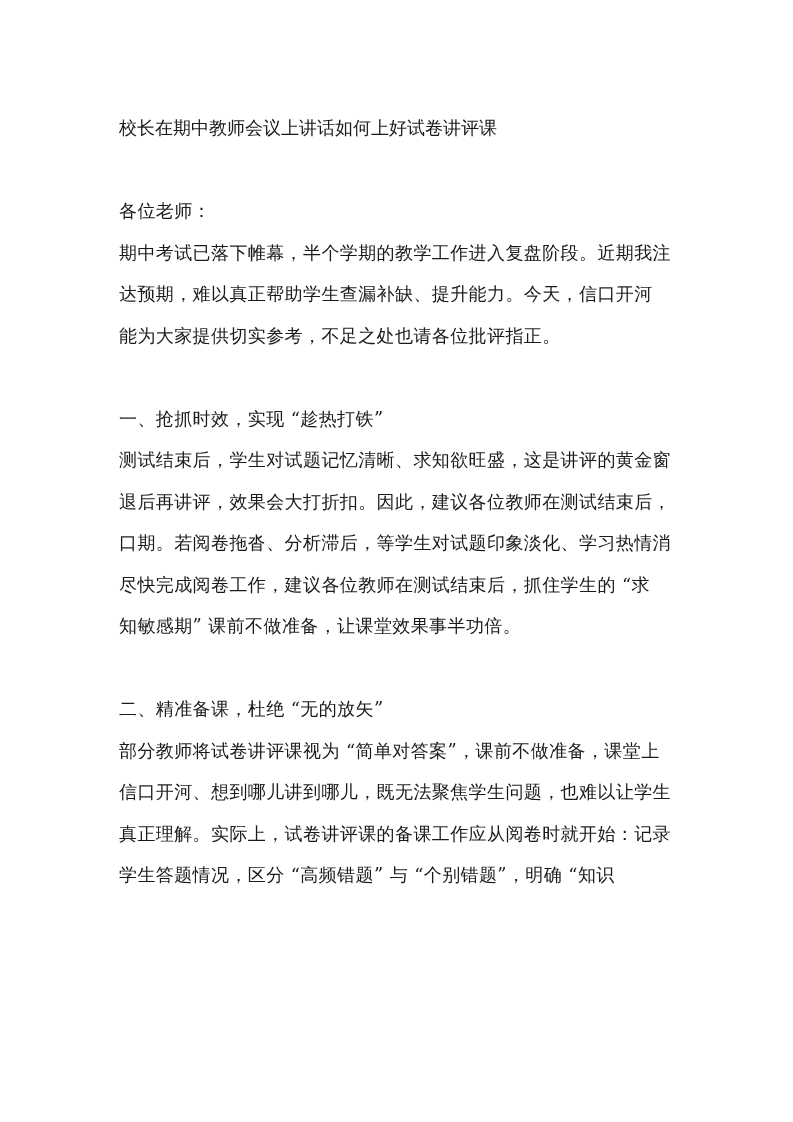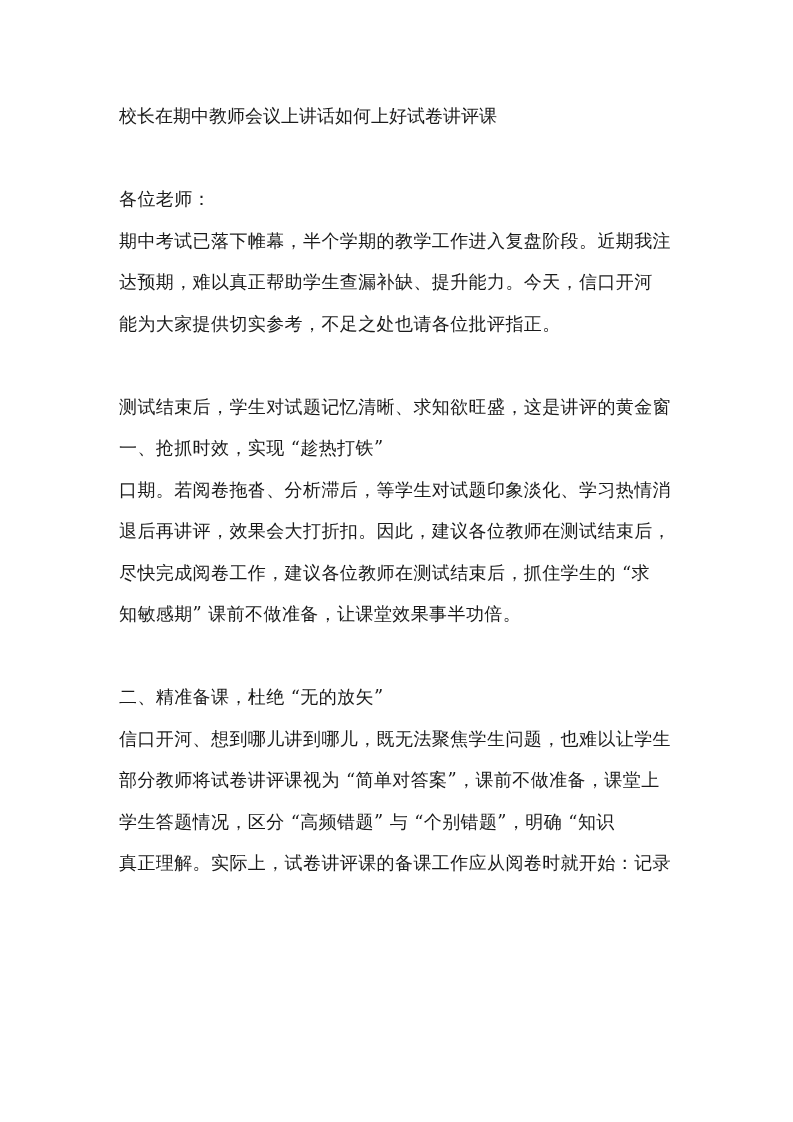--- a/index.html
+++ b/index.html
@@ -4,44 +4,44 @@
   <style>
     html, body { margin: 0; padding: 0; background: #ffffff; }
     body { width: 793px; height: 1122px; overflow: hidden; position: relative; }
     .page {
       position: absolute; left: 119px; top: 102px; width: 560px;
       font-family: "DejaVu Serif", "Liberation Serif", serif;
       color: #1a1a1a; font-size: 18px;
     }
     .line { height: 41.5px; line-height: 28px; white-space: nowrap; letter-spacing: 0.4px; }
     .gap { height: 41.5px; }
-    .title { letter-spacing: 0; }
+    .title { letter-spacing: 0; margin-top: 12px; }
   </style>
 </head>
 <body>
 
 <div class="page">
   <div class="line title">校长在期中教师会议上讲话如何上好试卷讲评课</div>
   <div class="gap"></div>
   <div class="line">各位老师：</div>
   <div>
     <div class="line">期中考试已落下帷幕，半个学期的教学工作进入复盘阶段。近期我注</div>
     <div class="line">达预期，难以真正帮助学生查漏补缺、提升能力。今天，信口开河</div>
     <div class="line">能为大家提供切实参考，不足之处也请各位批评指正。</div>
   </div>
   <div class="gap"></div>
   <div>
+    <div class="line">一、抢抓时效，实现 “趁热打铁”</div>
     <div class="line">测试结束后，学生对试题记忆清晰、求知欲旺盛，这是讲评的黄金窗</div>
-    <div class="line">一、抢抓时效，实现 “趁热打铁”</div>
+    <div class="line">退后再讲评，效果会大打折扣。因此，建议各位教师在测试结束后，</div>
     <div class="line">口期。若阅卷拖沓、分析滞后，等学生对试题印象淡化、学习热情消</div>
-    <div class="line">退后再讲评，效果会大打折扣。因此，建议各位教师在测试结束后，</div>
     <div class="line">尽快完成阅卷工作，建议各位教师在测试结束后，抓住学生的 “求</div>
     <div class="line">知敏感期” 课前不做准备，让课堂效果事半功倍。</div>
   </div>
   <div class="gap"></div>
   <div>
     <div class="line">二、精准备课，杜绝 “无的放矢”</div>
+    <div class="line">部分教师将试卷讲评课视为 “简单对答案”，课前不做准备，课堂上</div>
     <div class="line">信口开河、想到哪儿讲到哪儿，既无法聚焦学生问题，也难以让学生</div>
-    <div class="line">部分教师将试卷讲评课视为 “简单对答案”，课前不做准备，课堂上</div>
+    <div class="line">真正理解。实际上，试卷讲评课的备课工作应从阅卷时就开始：记录</div>
     <div class="line">学生答题情况，区分 “高频错题” 与 “个别错题”，明确 “知识</div>
-    <div class="line">真正理解。实际上，试卷讲评课的备课工作应从阅卷时就开始：记录</div>
   </div>
 </div>
 
 </body></html>

